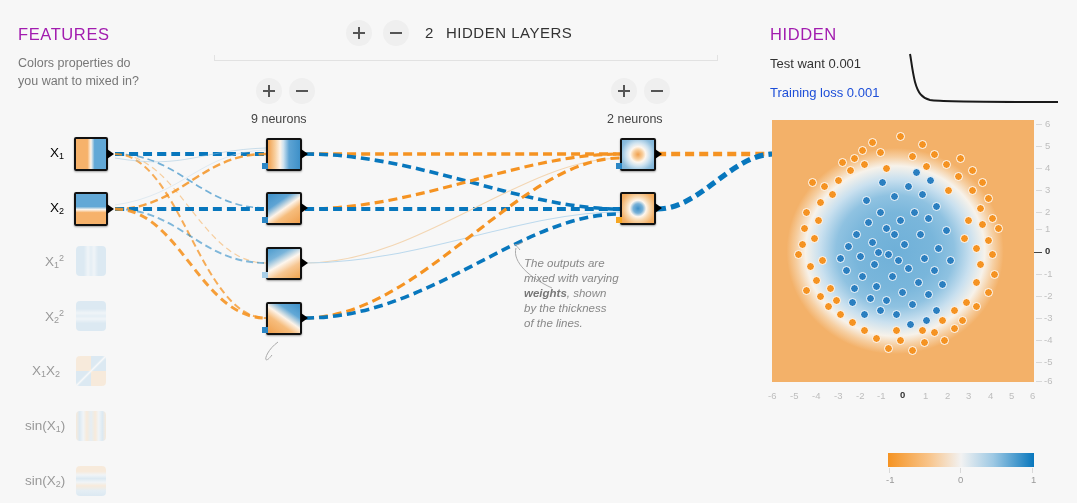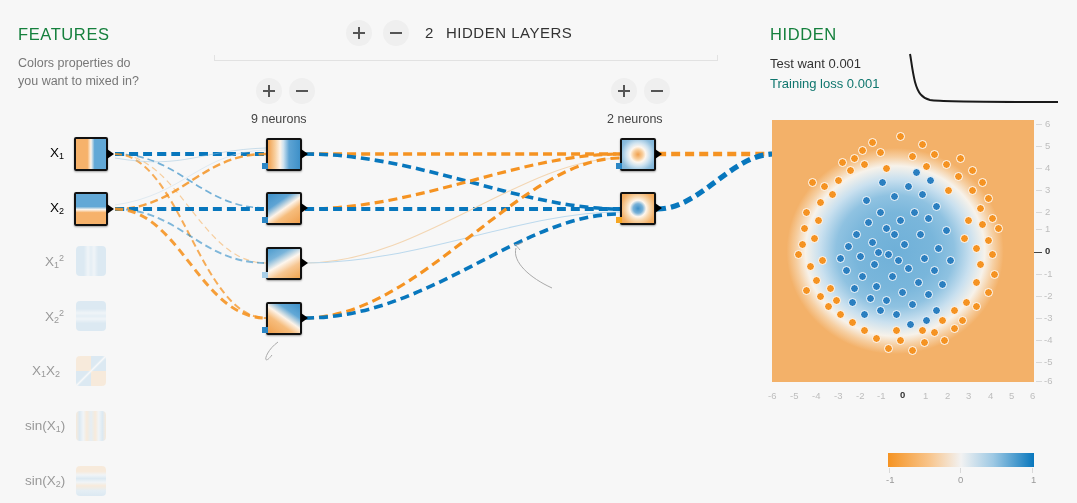--- a/index.html
+++ b/index.html
@@ -9,21 +9,21 @@
     background: #f7f7f7;
     font-family: "Liberation Sans", sans-serif;
     overflow: hidden;
   }
   #root { position: relative; width: 1077px; height: 503px; background: #f7f7f7; }
 
   .abs { position: absolute; }
 
   
   .col-title {
-    font-size: 16.5px; letter-spacing: .6px; color: #15803d;
+    font-size: 16.5px; letter-spacing: .6px; color: #a21caf;
     font-weight: 400; white-space: nowrap;
   }
   .col-sub {
     font-size: 12.5px; color: #777; line-height: 18px; font-weight: 400;
   }
 
   
   .rbtn {
     width: 26px; height: 26px; border-radius: 50%;
     background: #efefef; border: none;
@@ -74,21 +74,21 @@
   }
 
   
   .callout {
     font-size: 11.5px; font-style: italic; color:#888; line-height:15px;
   }
   .callout b { font-style: italic; color:#777; }
 
   
   .loss-line { font-size:13px; color:#333; white-space:nowrap; }
-  .loss-line.dim { color:#0f766e; }
+  .loss-line.dim { color:#1d4ed8;margin-top:9px; }
 
   .heat { position:absolute; }
   .axis-lab { position:absolute; font-size:9.5px; color:#bdbdbd; }
   .axis-lab.zero { color:#333; font-weight:700; }
   .axis-tick { position:absolute; background:#d8d8d8; }
   .axis-tick.zero { background:#444; }
 
   .cbar-lab { position:absolute; font-size:9.5px; color:#999; }
   .legend-txt { font-size:12.5px; color:#555; line-height:18px; }
 
@@ -242,20 +242,27 @@
   <div class="bias abs" style="left:616px; top:163px;"></div>
   <div class="arrow abs" style="left:655px; top:149px;"></div>
 
   <div class="node active" style="left:620px; top:192px; width:36px; height:33px;">
     <div class="fill" style="background:radial-gradient(circle at 50% 50%, #3e90c8 0%, #7ab2d8 22%, #fdf6ee 38%, #f8d6ab 56%, #f3b169 80%, #f0a551 100%);"></div>
   </div>
   <div class="bias abs orange" style="left:616px; top:217px;"></div>
   <div class="arrow abs" style="left:655px; top:203px;"></div>
 
 
+  <div class="abs callout" style="left:524px; top:256px; width:130px;">
+    <div>The outputs are</div>
+    <div>mixed with varying</div>
+    <div><b>weights</b><span>, shown</span></div>
+    <div>by the thickness</div>
+    <div>of the lines.</div>
+  </div>
 
   <div class="abs col-title" style="left:770px; top:25px;">HIDDEN</div>
 
   <div class="abs loss-line" style="left:770px; top:56px;">
     <span>Test want</span>
     <span>0.001</span>
   </div>
   <div class="abs loss-line dim" style="left:770px; top:76px;">
     <span>Training loss</span>
     <span>0.001</span>

